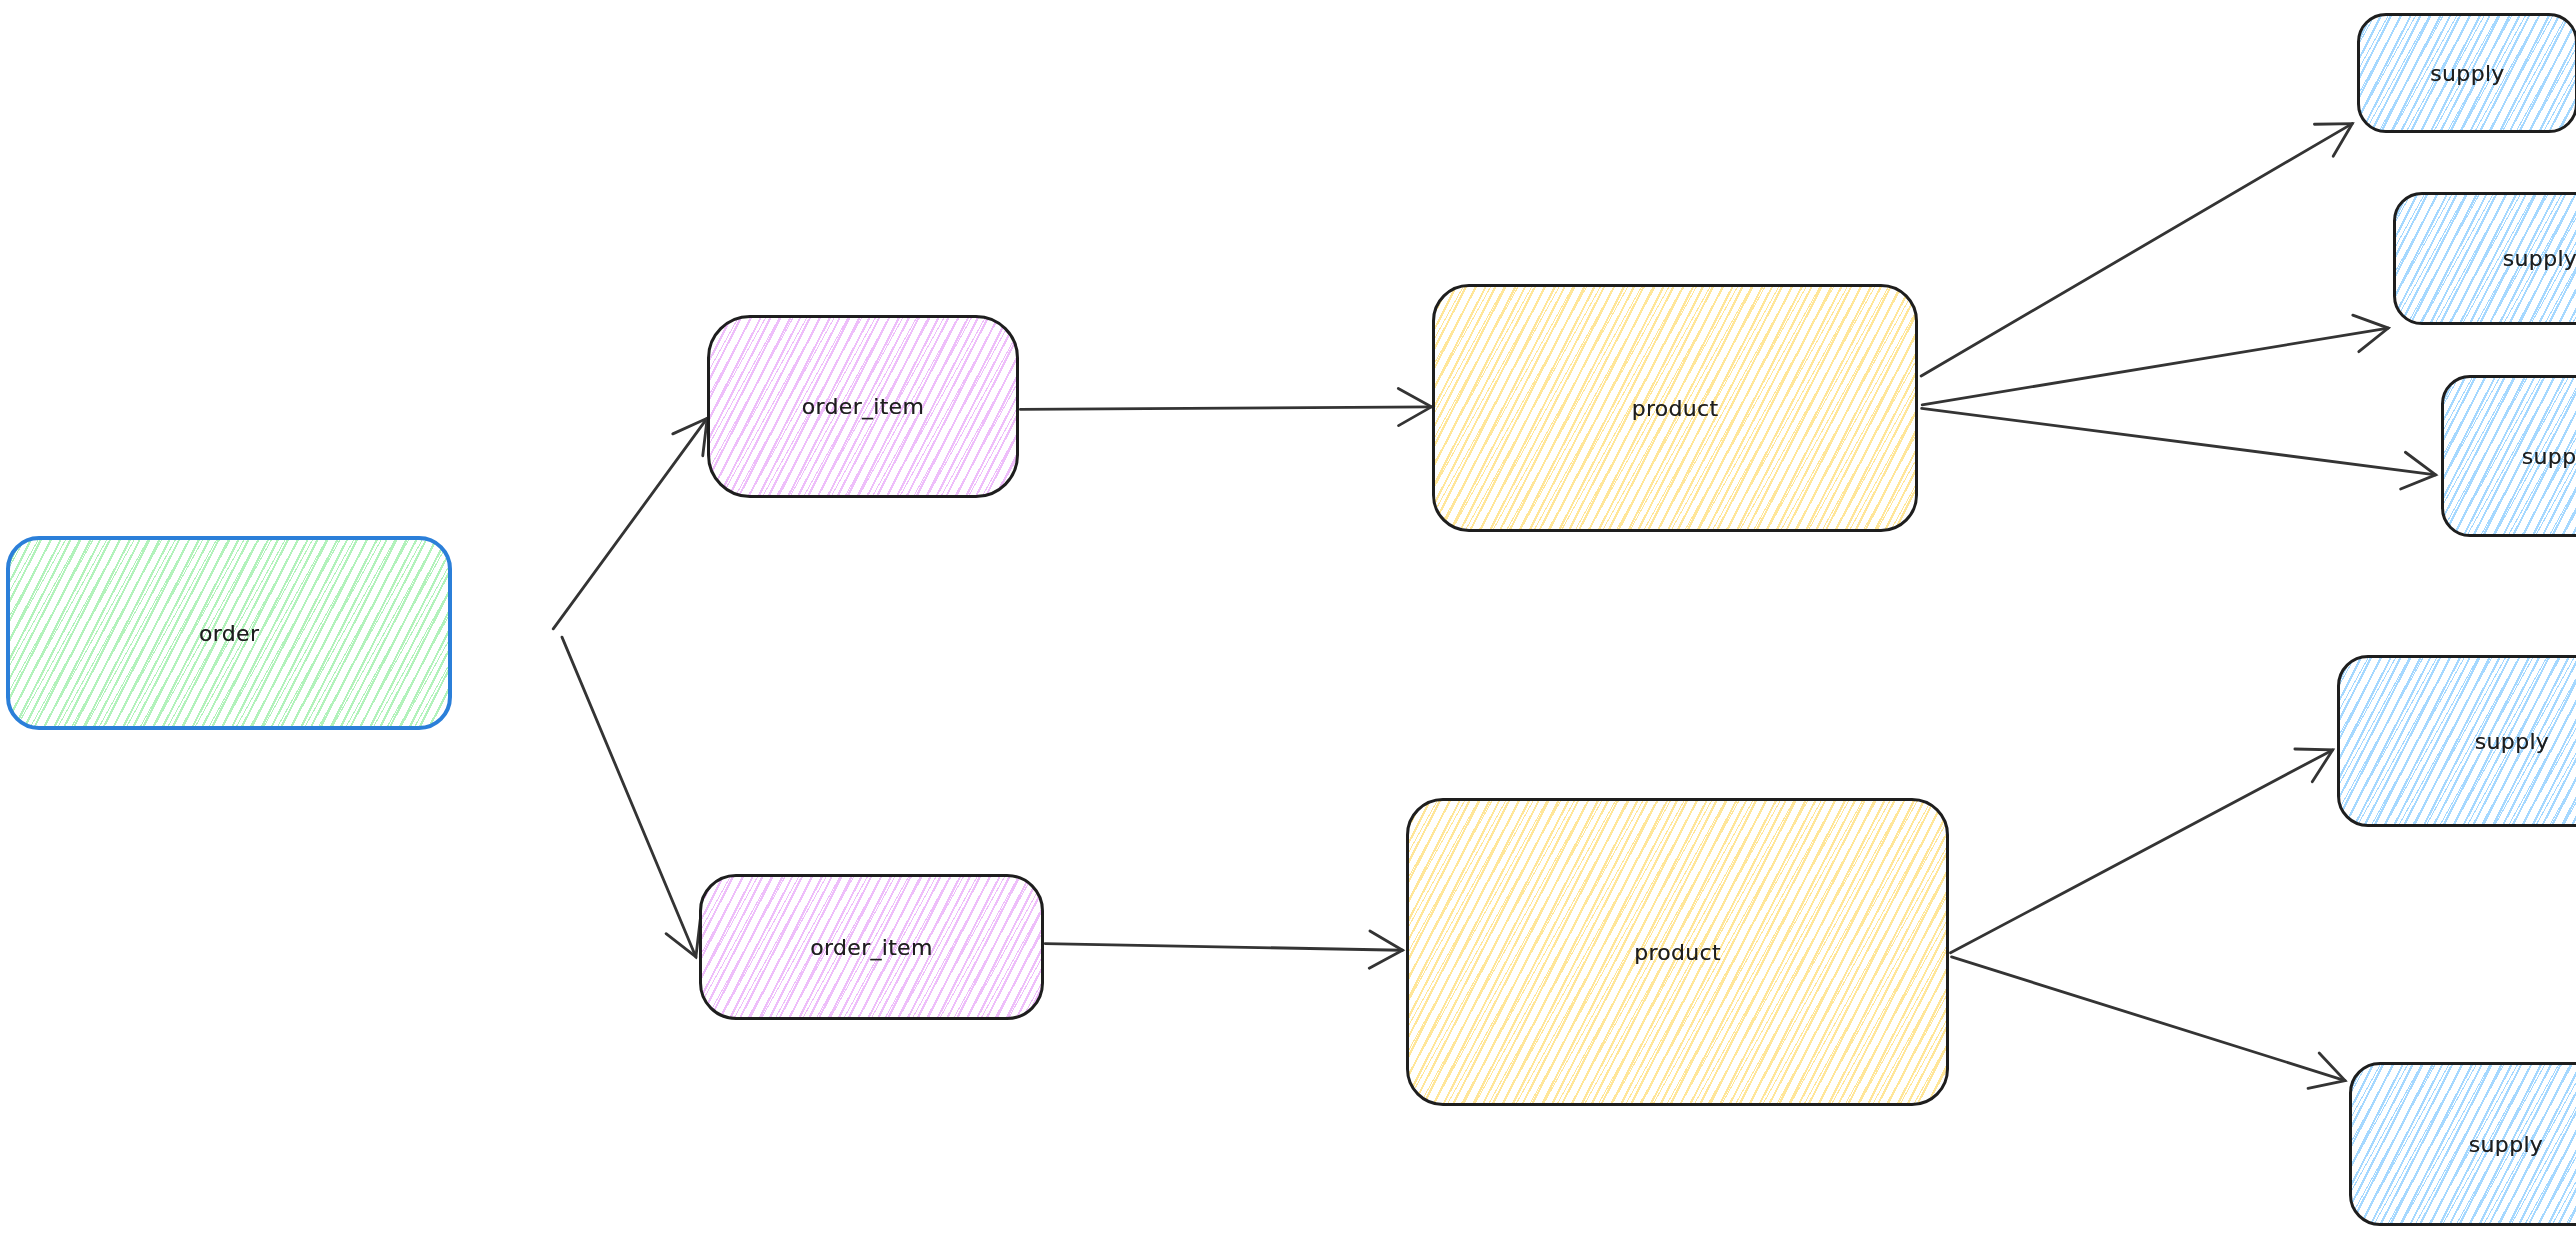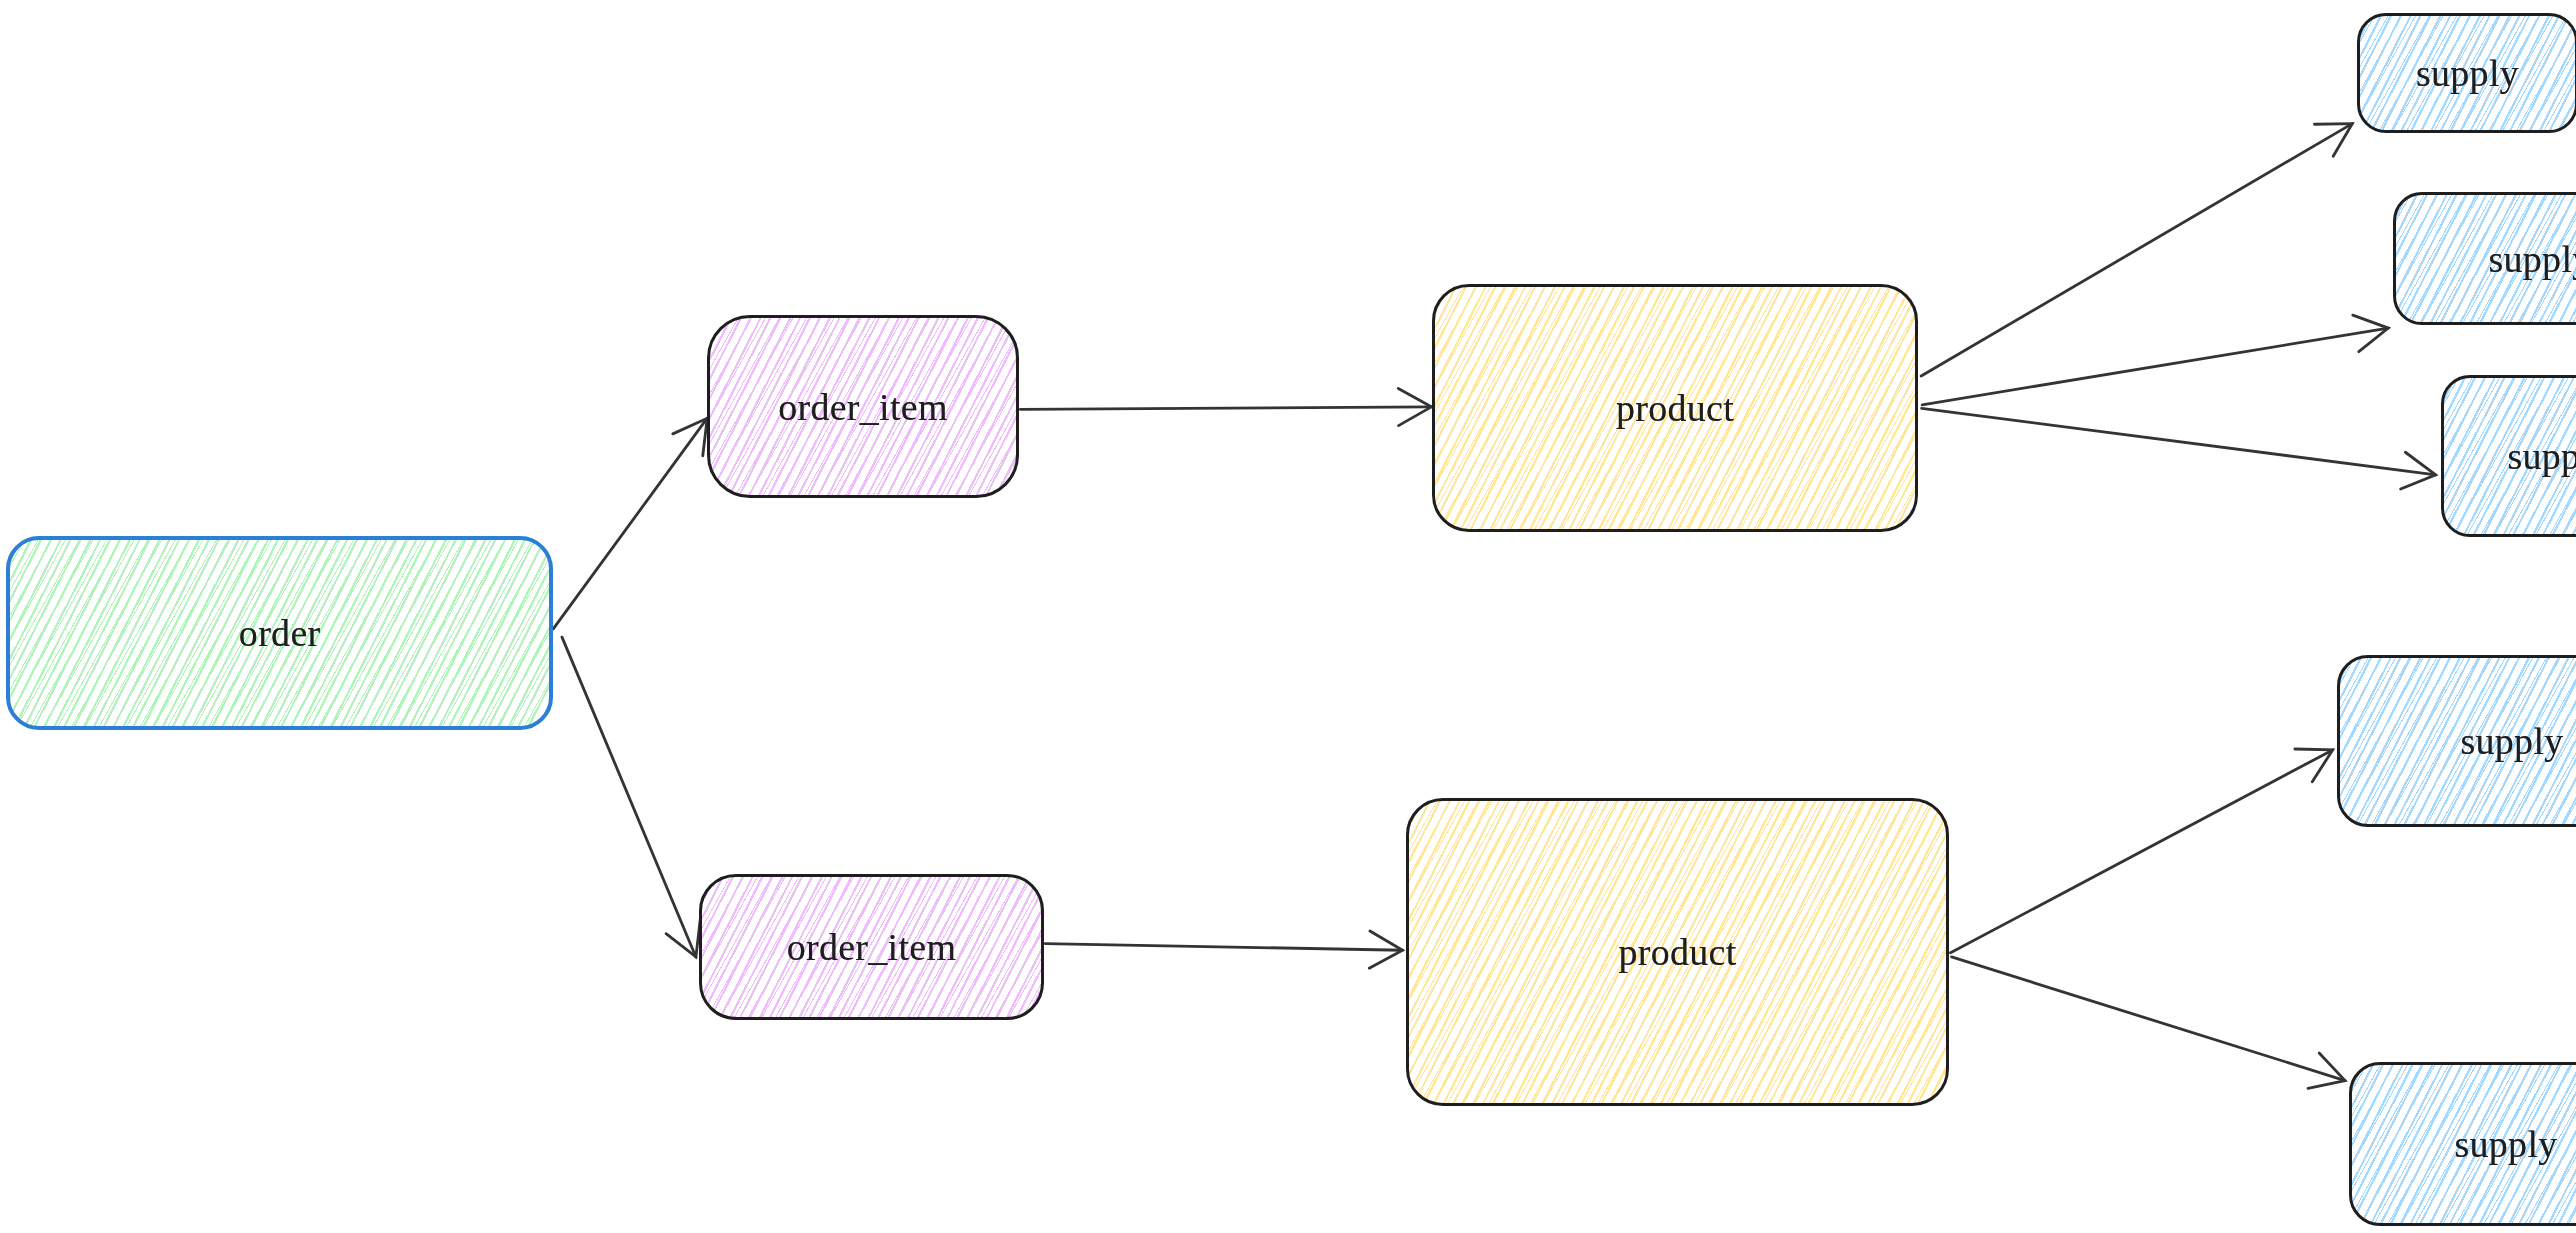--- a/index.html
+++ b/index.html
@@ -17,26 +17,25 @@
     background-color:#ffffff;
     background-image:
       repeating-linear-gradient(117deg, var(--fill,#ddd) 0 2.1px, rgba(0,0,0,0) 2.1px 8.8px),
       repeating-linear-gradient(119deg, var(--fill,#ddd) 0 1px, rgba(0,0,0,0) 1px 12px);
     display:flex;
     align-items:center;
     justify-content:center;
   }
   .node.order-node{border-width:4.6px;}
   .node .label{
-    font-size:38px;
+    font-size:22px;
     letter-spacing:0.3px;
     color:#1e1e1e;
     white-space:nowrap;
     text-shadow:0 0 0.5px rgba(30,30,30,0.55);
-    font-family:Liberation Serif, serif;
   }
   #edges{
     position:absolute;left:0;top:0;
     width:2700px;height:1233px;
     pointer-events:none;
   }
   #edges line{
     stroke:var(--arrow,#3a3a3a);
     stroke-width:5.5;
     stroke-linecap:round;
@@ -58,21 +57,21 @@
     <line x1="1090" y1="1237" x2="1350" y2="1858" marker-end="url(#ah)"></line>
     <line x1="1980" y1="795" x2="2778" y2="790" marker-end="url(#ah)"></line>
     <line x1="2028" y1="1832" x2="2722" y2="1845" marker-end="url(#ah)"></line>
     <line x1="3729" y1="730" x2="4566" y2="240" marker-end="url(#ah)"></line>
     <line x1="3731" y1="786" x2="4636" y2="637" marker-end="url(#ah)"></line>
     <line x1="3730" y1="793" x2="4728" y2="922" marker-end="url(#ah)"></line>
     <line x1="3786" y1="1850" x2="4528" y2="1456" marker-end="url(#ah)"></line>
     <line x1="3788" y1="1858" x2="4552" y2="2098" marker-end="url(#ah)"></line>
   </svg>
 
-  <div class="node order-node" style="left: 6.2px; top: 536px; width: 547px; height: 194px; border-radius: 33px; --fill: #b2f2bb; --stroke: #2b7fd9;">
+  <div class="node order-node" style="left: 6.2px; top: 536px; width: 446px; height: 194px; border-radius: 33px; --fill: #b2f2bb; --stroke: #2b7fd9;">
     <span class="label">order</span>
   </div>
 
   <div class="node" style="left: 707px; top: 315px; width: 312px; height: 183px; border-radius: 43px; --fill: #eebefa; --stroke: #1e1e1e;">
     <span class="label">order_item</span>
   </div>
 
   <div class="node" style="left: 699px; top: 874px; width: 345px; height: 146px; border-radius: 37px; --fill: #eebefa; --stroke: #1e1e1e;">
     <span class="label">order_item</span>
   </div>

